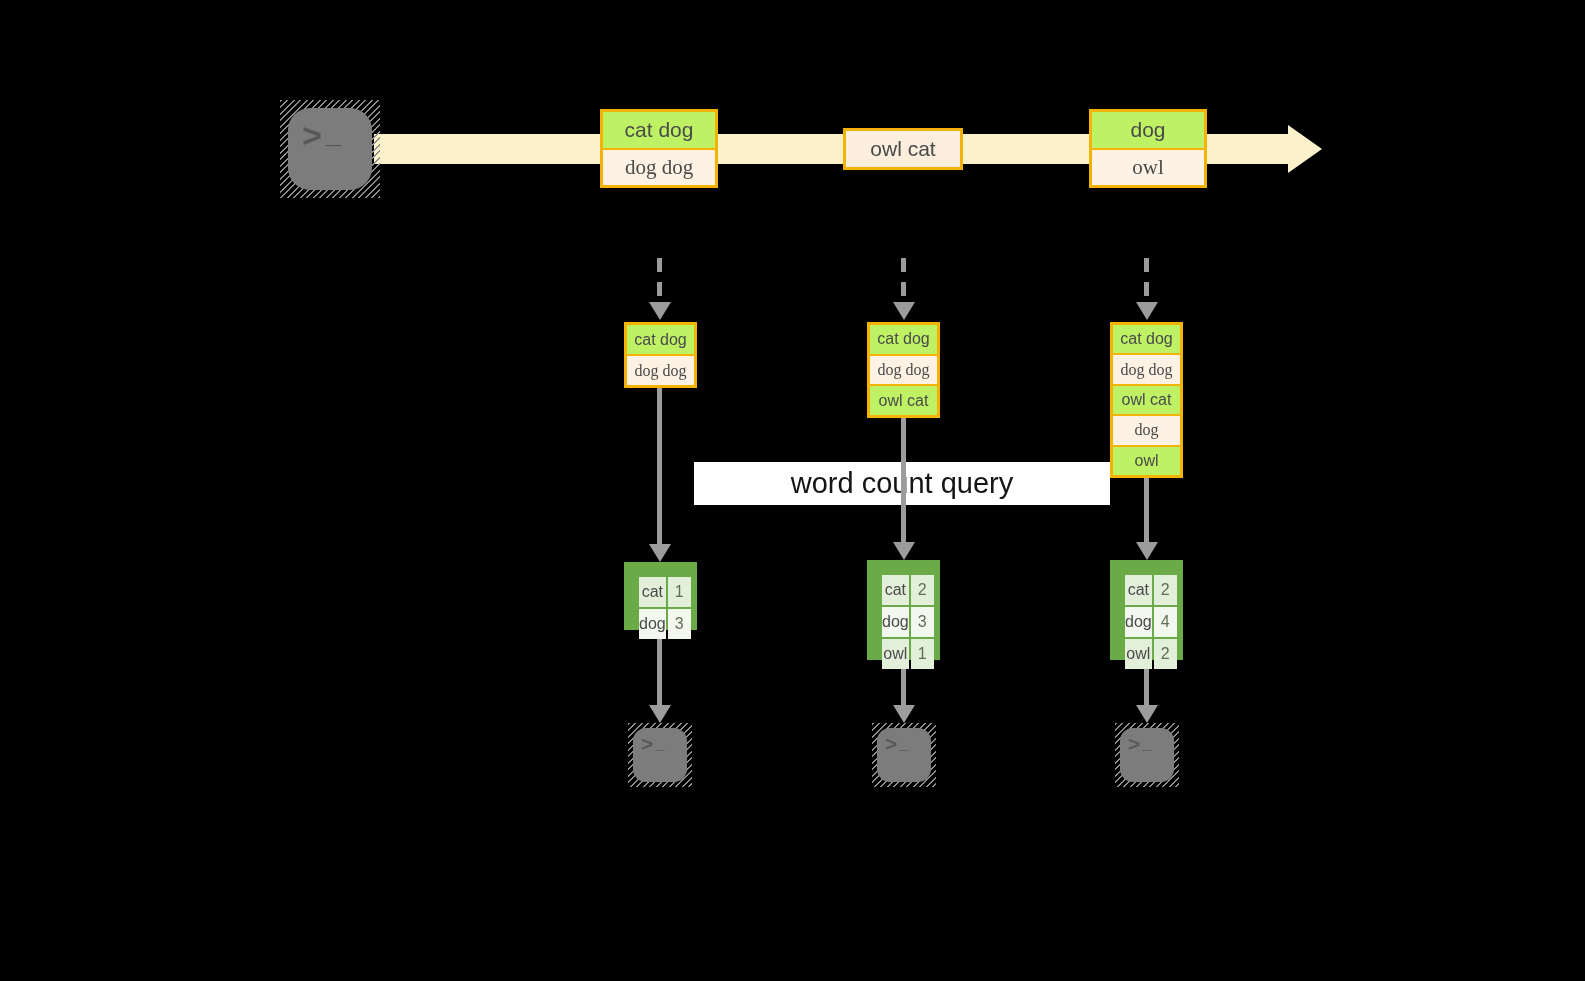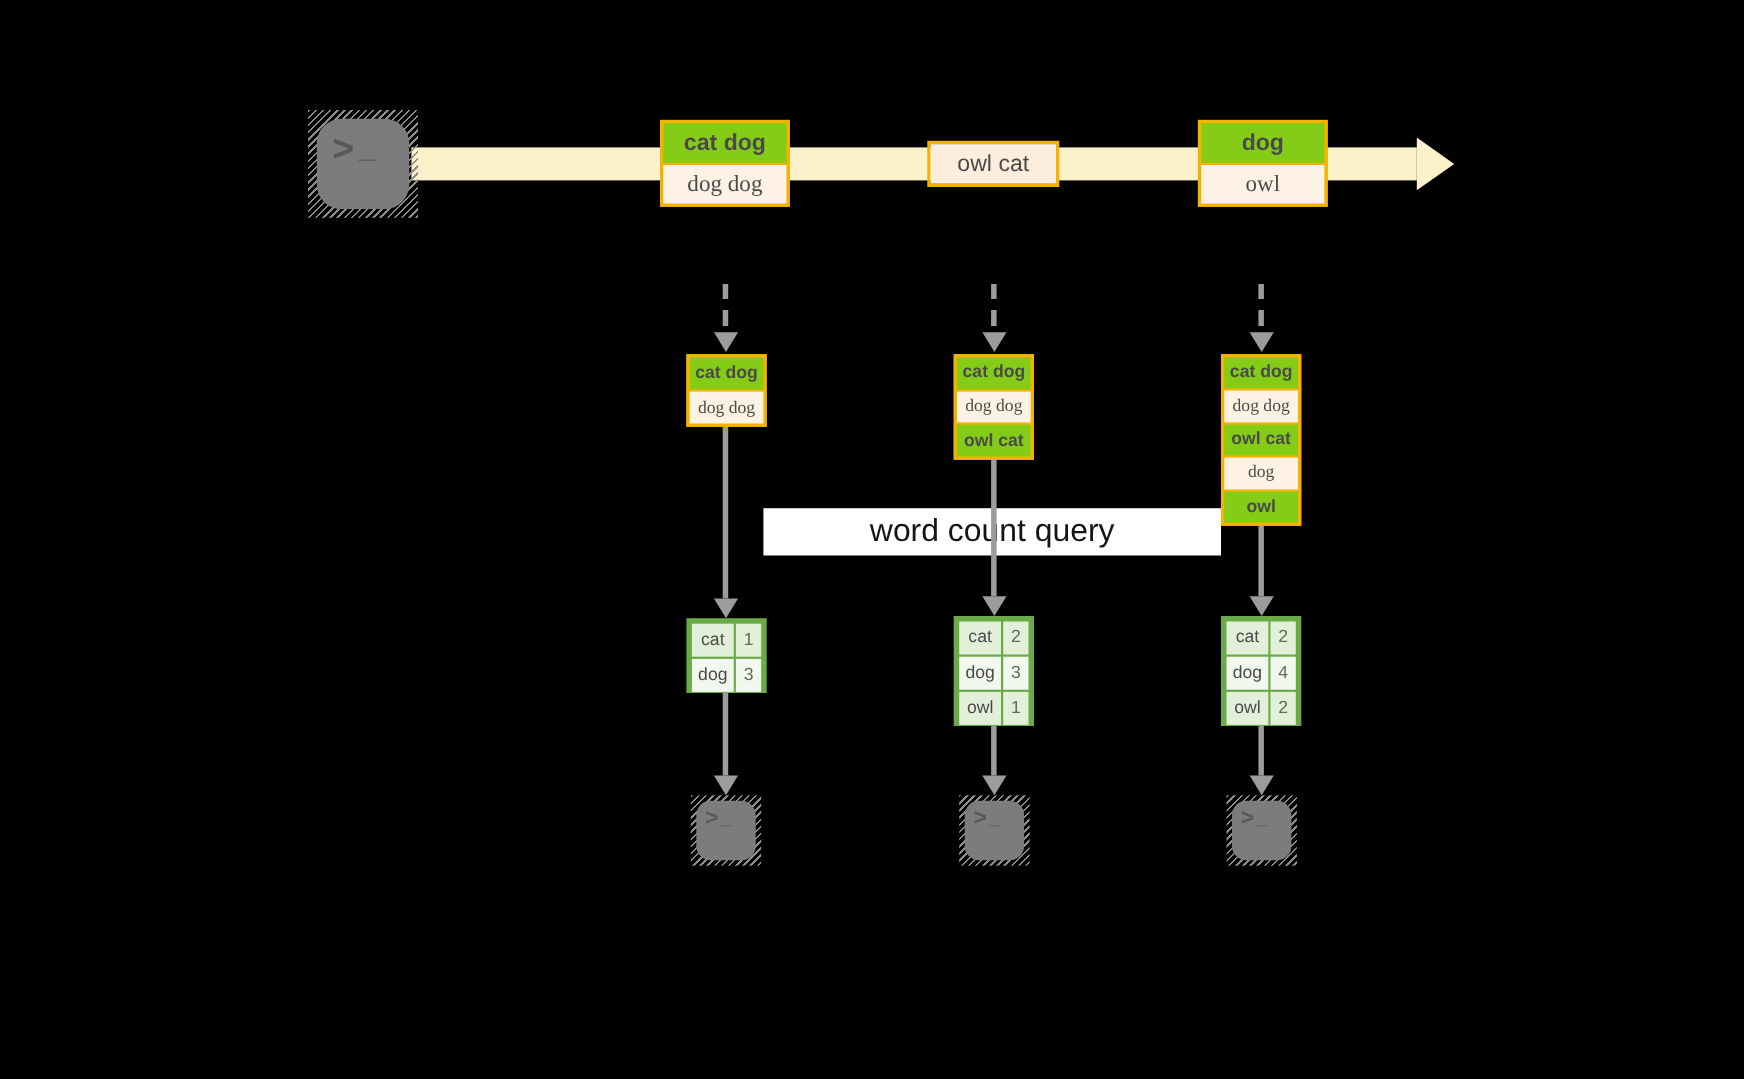--- a/index.html
+++ b/index.html
@@ -11,30 +11,30 @@
   .band{position:absolute;left:374px;top:134px;width:914px;height:30px;background:#fbf1cb;z-index:0;}
   .band-head{position:absolute;left:1288px;top:125px;width:0;height:0;
     border-top:24px solid transparent;border-bottom:24px solid transparent;
     border-left:34px solid #fbf1cb;z-index:0;}
   
   .obox{position:absolute;box-sizing:border-box;border:3px solid #f3b300;background:#f3b300;
     display:flex;flex-direction:column;gap:2px;z-index:3;}
   .orow{flex:1;display:flex;align-items:center;justify-content:center;color:#4a4a4a;white-space:nowrap;}
   .orow.big{font-size:21px;}
   .orow.small{font-size:16px;}
-  .fill-dark{background:#84cc16;font-weight:bold;}
+  .fill-dark{background:#bef264;}
   .fill-light{background:#fdf2e3;font-family:Liberation Serif, serif;}
   .fill-mid{background:#fceedd;}
   
   .vline{position:absolute;width:5px;background:#9c9c9c;z-index:2;}
   .vline.dashed{background:repeating-linear-gradient(180deg,#9c9c9c 0 14px,transparent 14px 24px);}
   .ahead{position:absolute;width:0;height:0;border-left:11px solid transparent;
     border-right:11px solid transparent;border-top:18px solid #9c9c9c;z-index:2;}
   
-  .gtable{position:absolute;width:73px;box-sizing:border-box;background:#6aab47;padding:5px;
+  .gtable{position:absolute;width:73px;box-sizing:border-box;background:#6aab47;padding:15px;
     display:grid;grid-template-columns:1fr 23px;gap:2px;grid-auto-rows:30px;z-index:3;}
   .gcell{display:flex;align-items:center;justify-content:center;font-size:16px;color:#4a4a4a;}
   .gnum{color:#5e6e55;}
   .g-light{background:#e2efd9;}
   .g-lighter{background:#f3f8ef;}
   
   .sketch{position:absolute;z-index:3;
     background:repeating-linear-gradient(135deg,#8d8d8d 0 1.6px,transparent 1.6px 4.6px);}
   .term-inner{position:absolute;background:#7c7c7c;color:#585858;font-weight:700;
     display:flex;align-items:flex-start;}

